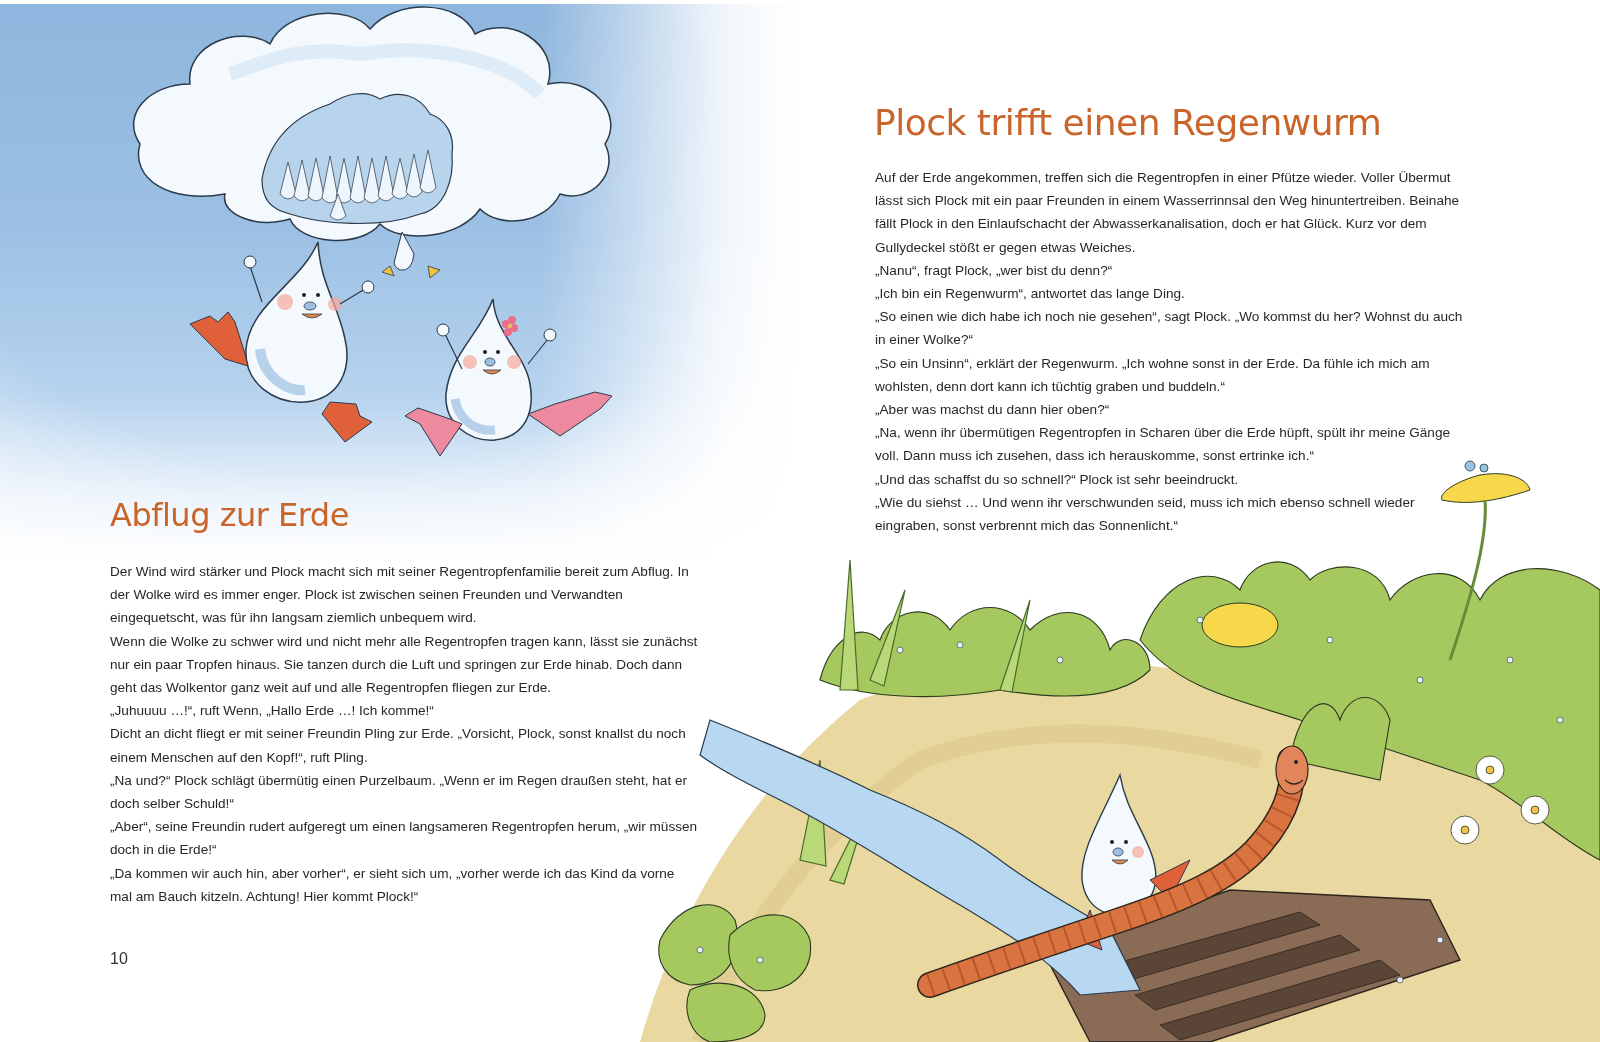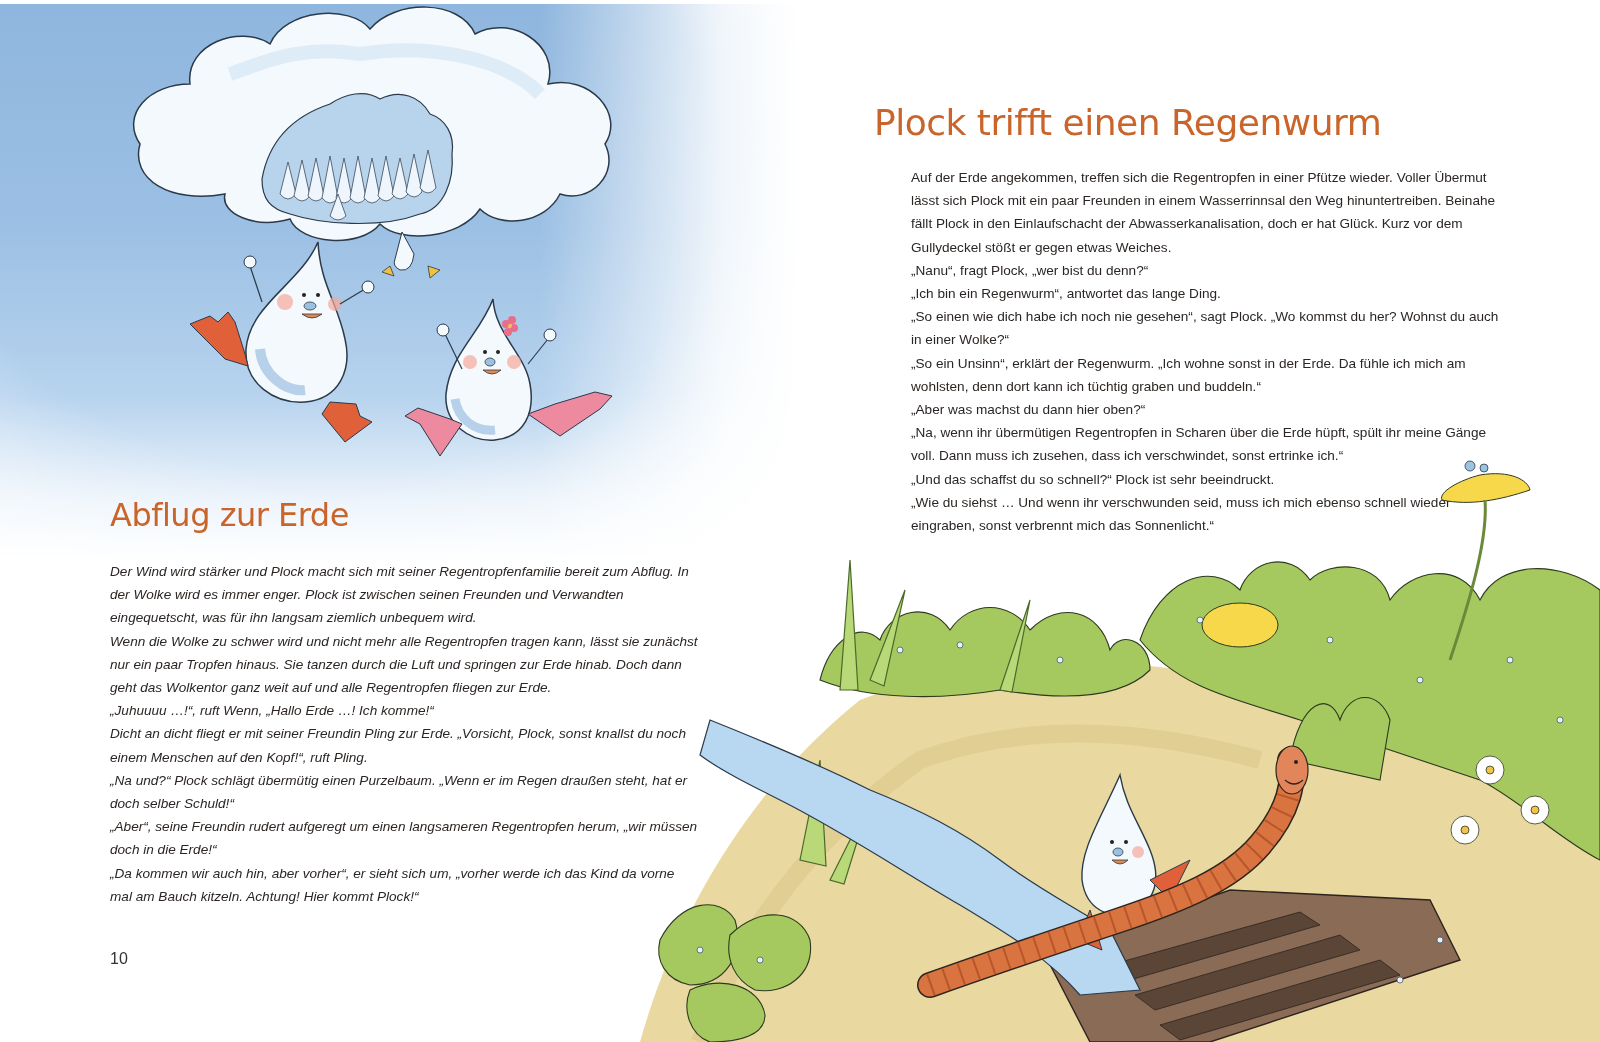--- a/index.html
+++ b/index.html
@@ -34,22 +34,22 @@
     font-family: "DejaVu Sans", "Liberation Sans", sans-serif;
     font-weight: normal; letter-spacing: -0.5px;
   }
   .heading-left { left: 110px; top: 492px; font-size: 32px; }
   .heading-right { left: 74px; top: 98px; font-size: 36px; }
 
   .body-text {
     position: absolute; margin: 0;
     font-size: 13.6px; line-height: 23.2px; color: #2b2623;
   }
-  .body-left { left: 110px; top: 556px; width: 590px; font-style: italic; }
-  .body-right { left: 75px; top: 162px; width: 600px; margin-left: 36px; }
+  .body-left { left: 110px; top: 556px; width: 590px; }
+  .body-right { left: 75px; top: 162px; width: 600px; }
   .body-text p { margin: 0; }
 
   .page-number {
     position: absolute; left: 110px; top: 946px; font-size: 16px; color: #333;
   }
 
   svg.illus { position: absolute; overflow: visible; }
 </style>
 </head>
 <body>
@@ -151,21 +151,21 @@
   <div class="page page-right">
     <h1 class="heading heading-right">Plock trifft einen Regenwurm</h1>
 
     <div class="body-text body-right">
       <p>Auf der Erde angekommen, treffen sich die Regentropfen in einer Pfütze wieder. Voller Übermut lässt sich Plock mit ein paar Freunden in einem Wasserrinnsal den Weg hinuntertreiben. Beinahe fällt Plock in den Einlaufschacht der Abwasserkanalisation, doch er hat Glück. Kurz vor dem Gullydeckel stößt er gegen etwas Weiches.</p>
       <p>„Nanu“, fragt Plock, „wer bist du denn?“</p>
       <p>„Ich bin ein Regenwurm“, antwortet das lange Ding.</p>
       <p>„So einen wie dich habe ich noch nie gesehen“, sagt Plock. „Wo kommst du her? Wohnst du auch in einer Wolke?“</p>
       <p>„So ein Unsinn“, erklärt der Regenwurm. „Ich wohne sonst in der Erde. Da fühle ich mich am wohlsten, denn dort kann ich tüchtig graben und buddeln.“</p>
       <p>„Aber was machst du dann hier oben?“</p>
-      <p>„Na, wenn ihr übermütigen Regentropfen in Scharen über die Erde hüpft, spült ihr meine Gänge voll. Dann muss ich zusehen, dass ich verschwindet, sonst ertrinke ich.“</p>
+      <p>„Na, wenn ihr übermütigen Regentropfen in Scharen über die Erde hüpft, spült ihr meine Gänge voll. Dann muss ich zusehen, dass ich herauskomme, sonst ertrinke ich.“</p>
       <p>„Und das schaffst du so schnell?“ Plock ist sehr beeindruckt.</p>
       <p>„Wie du siehst … Und wenn ihr verschwunden seid, muss ich mich ebenso schnell wieder eingraben, sonst verbrennt mich das Sonnenlicht.“</p>
     </div>
   </div>
 
   <svg class="illus" style="left:600px;top:440px" width="1000" height="602" viewBox="600 440 1000 602">
 
     <path d="M640 1042 C680 900 760 780 860 700 C960 660 1100 650 1240 680 C1350 700 1460 760 1600 800 L1600 1042 Z" fill="#e9d8a0" stroke="none"></path>
     <path d="M700 1042 C740 930 820 830 920 760 C1030 720 1150 730 1260 760" fill="none" stroke="#d9c483" stroke-width="18" opacity="0.5"></path>
 

